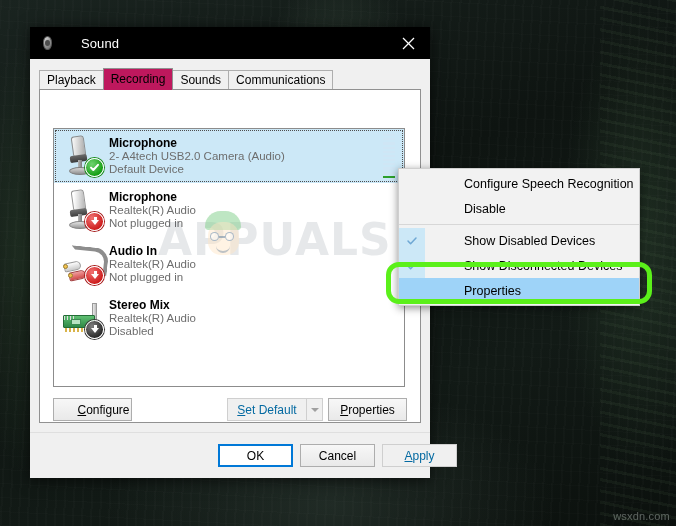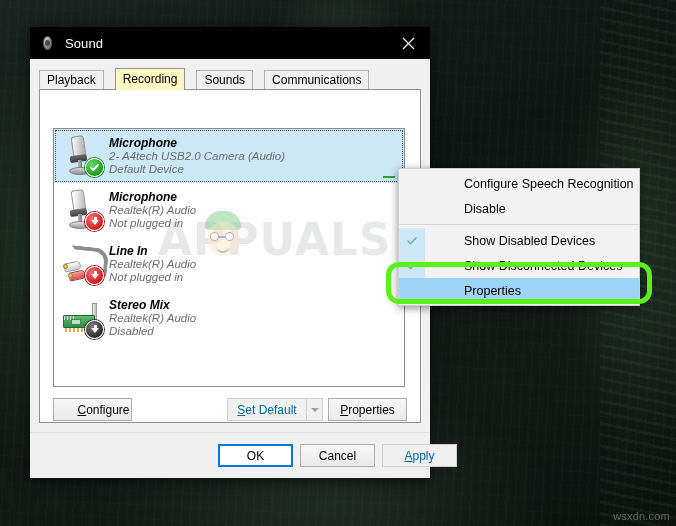--- a/index.html
+++ b/index.html
@@ -46,20 +46,21 @@
     background: #f0f0f0;
     box-shadow: 0 2px 14px rgba(0,0,0,0.65);
     display: flex; flex-direction: column;
   }
   .titlebar {
     height: 32px;
     background: #000000;
     display: flex; align-items: center;
     flex: 0 0 auto;
     position: relative;
+    gap: 16px;
   }
   .title-icon {
     width: 16px; height: 16px;
     margin-left: 10px; margin-right: 9px;
     position: relative;
   }
   .title-icon .spk-body {
     position: absolute; left: 3px; top: 1px;
     width: 9px; height: 14px;
     border-radius: 50% / 45%;
@@ -91,39 +92,38 @@
     position: relative;
   }
 
   
   .tabstrip {
     position: relative;
     margin: 9px 0 0 9px;
     height: 21px;
     display: flex; align-items: flex-end;
     z-index: 3;
-    gap: 12px;
   }
   .tab {
     height: 19px;
     line-height: 18px;
     padding: 0 7px;
     font-size: 12px;
     color: #000;
     background: #f0f0f0;
     border: 1px solid #aeaeae;
     border-bottom: none;
     margin-right: -1px;
     box-sizing: border-box;
     white-space: nowrap;
   }
   .tab.selected {
     height: 22px;
     line-height: 20px;
-    background: #fef9c3;
+    background: #be185d;
     border-color: #919191;
     position: relative;
     z-index: 4;
     margin-bottom: -1px;
   }
 
   .tabpage {
     position: absolute;
     left: 9px; right: 9px;
     top: 30px; bottom: 9px;
@@ -141,21 +141,20 @@
 
   
   .listbox {
     position: absolute;
     left: 13px; top: 38px;
     width: 352px; height: 259px;
     background: #ffffff;
     border: 1px solid #8c8c8c;
     box-sizing: border-box;
     overflow: hidden;
-    font-style: italic;
   }
   .device-row {
     height: 54px;
     display: flex;
     align-items: center;
     padding-left: 5px;
     box-sizing: border-box;
     position: relative;
   }
   .device-row.selected {
@@ -546,21 +545,21 @@
               <div class="plug w"></div>
                 <div class="plug r"></div>
               <div class="tip t1"></div>
                 <div class="tip t2"></div>
               <div class="badge red">
                 <div class="arrow-stem"></div>
                   <div class="arrow"></div>
               </div>
             </div>
             <div class="dev-text">
-              <div class="dev-name">Line In</div>
+              <div class="dev-name">Audio In</div>
               <div class="dev-sub">Realtek(R) Audio</div>
               <div class="dev-sub">Not plugged in</div>
             </div>
           </div>
 
           <div class="device-row">
             <div class="dev-icon pci">
               <div class="bracket"></div>
               <div class="board"></div>
               <div class="conn"></div>

